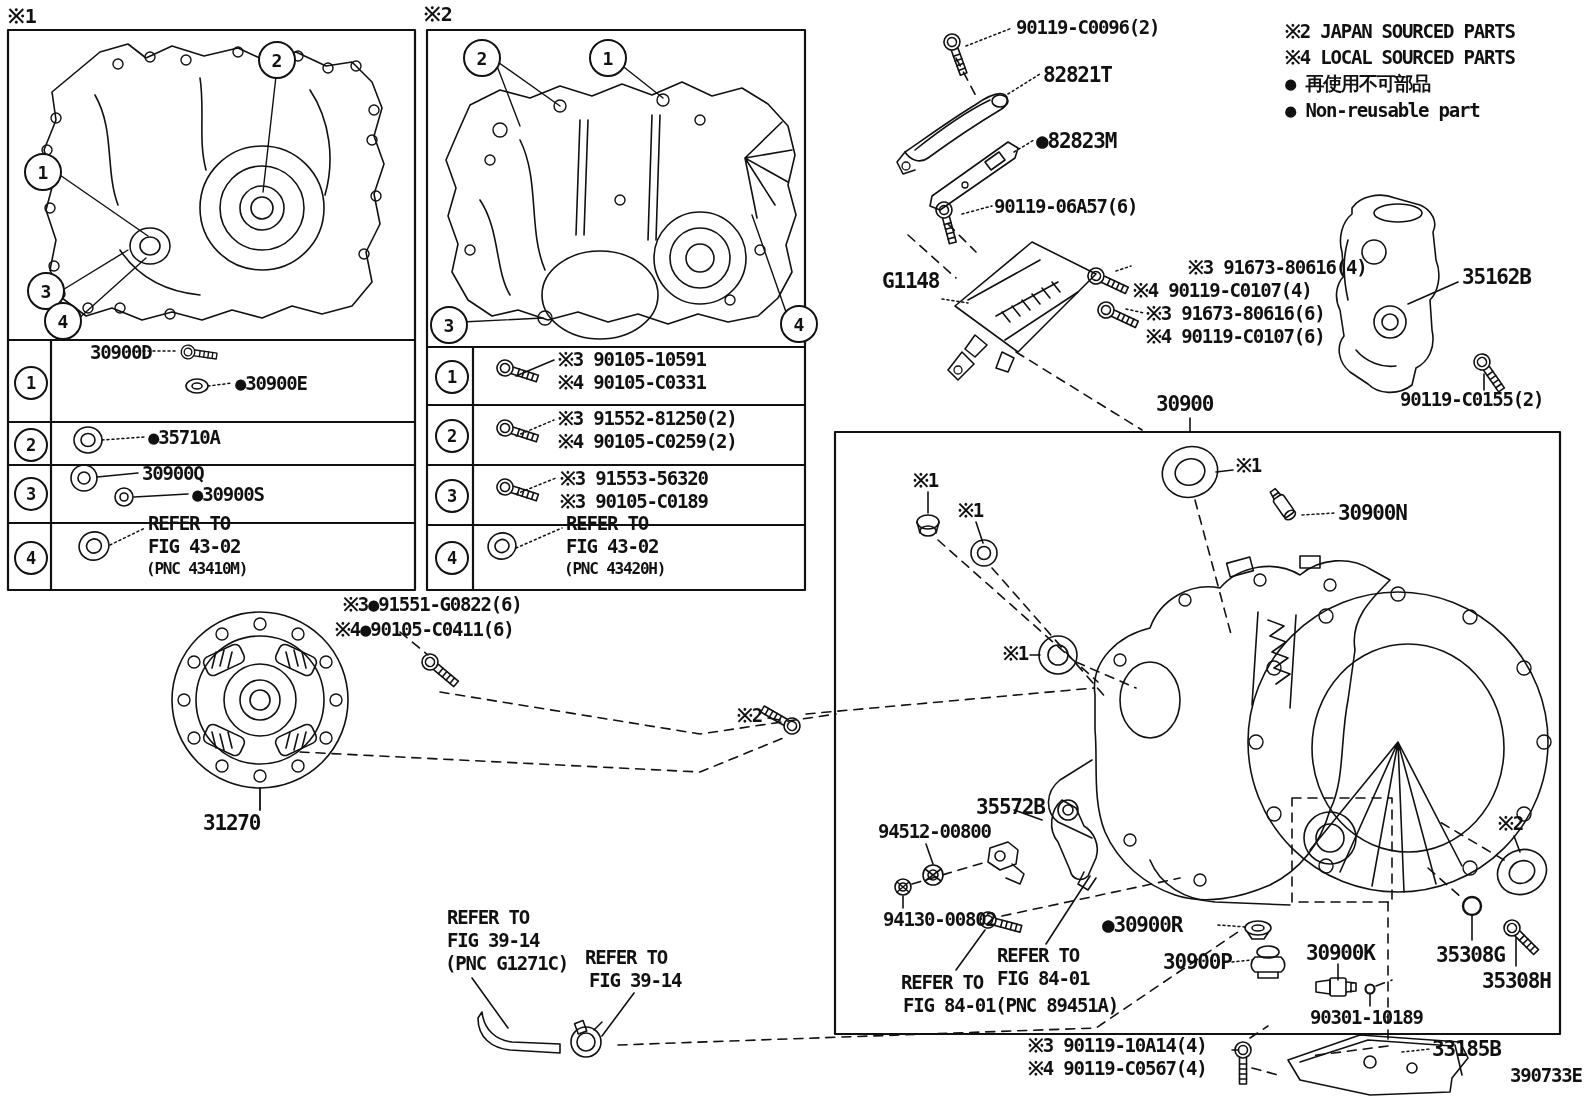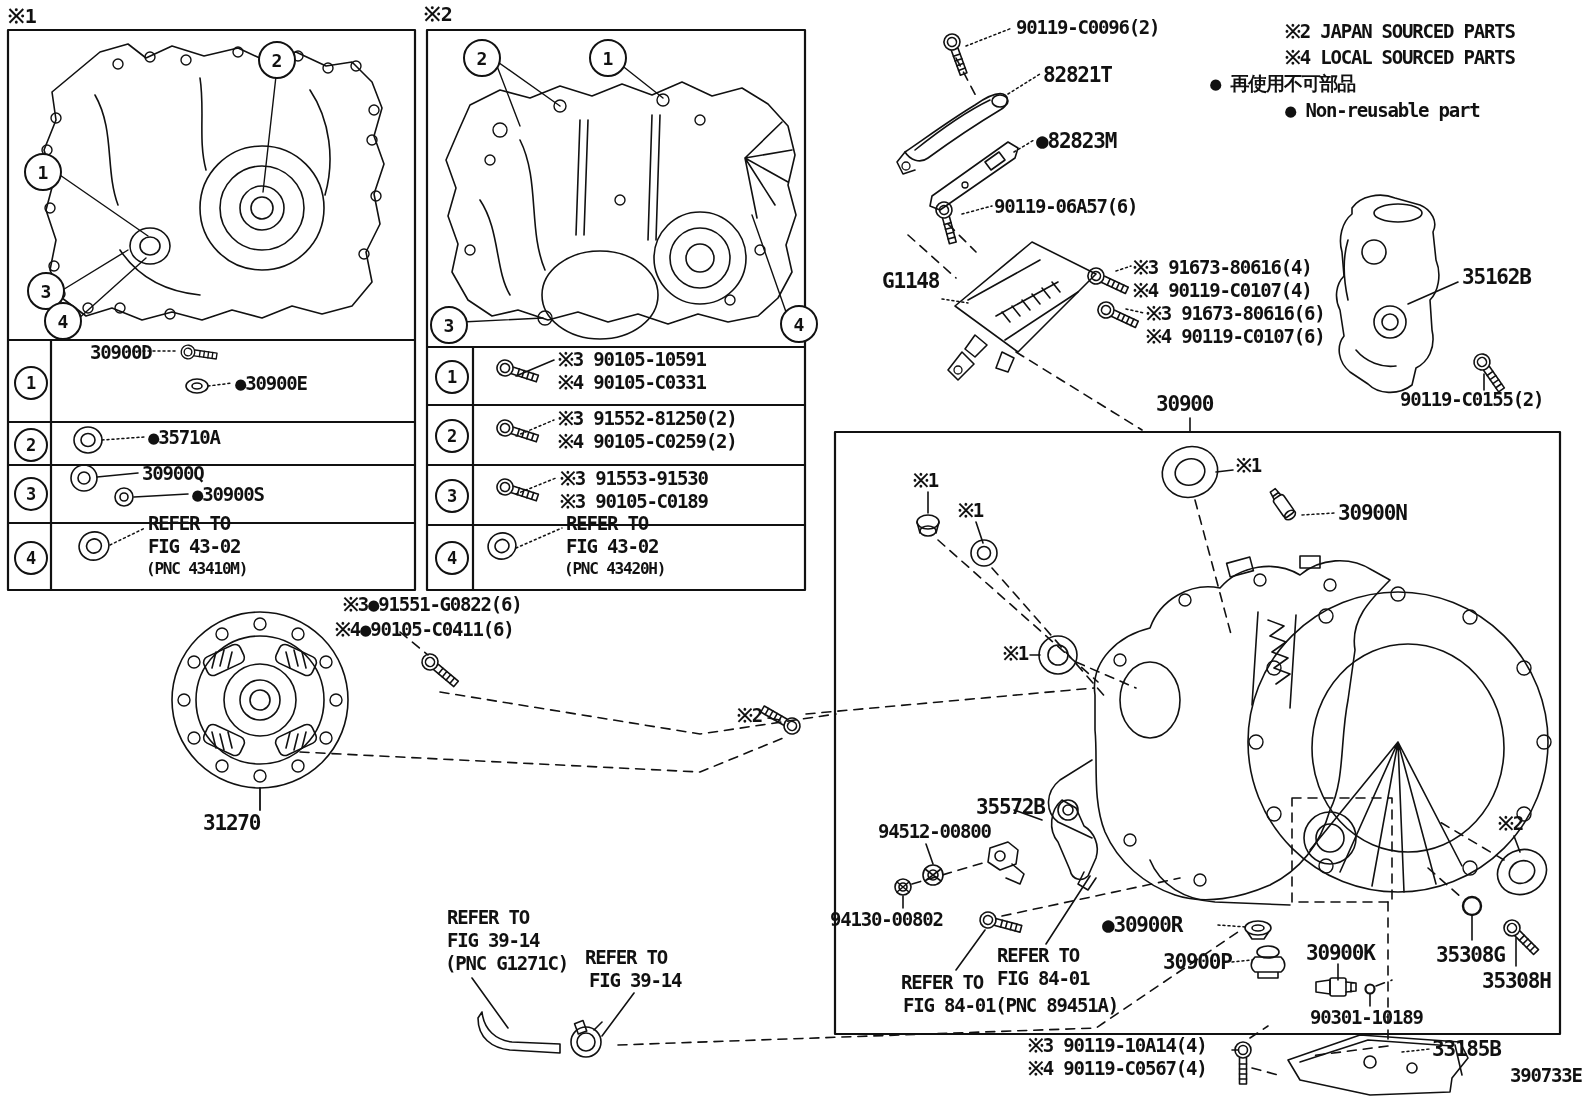--- a/index.html
+++ b/index.html
@@ -363,21 +363,21 @@
     <rect x="1292" y="798" width="100" height="104"></rect>
     <path d="M1388,902 L1388,1046 L1310,1056"></path>
     <path d="M1428,868 L1462,898"></path>
     <path d="M1250,1038 L1268,1026 M1252,1068 L1282,1076"></path>
     <path d="M1376,986 L1392,980"></path>
   </g>
 </svg>
 
 <div class="lbl" style="left:1285px;top:22px">※2 JAPAN SOURCED PARTS</div>
 <div class="lbl" style="left:1285px;top:48px">※4 LOCAL SOURCED PARTS</div>
-<div class="lbl" style="left:1210px;top:74px">● 再使用不可部品</div>
+<div class="lbl" style="left:1285px;top:74px">● 再使用不可部品</div>
 <div class="lbl" style="left:1285px;top:101px">● Non-reusable part</div>
 
 <div class="tag" style="left:8px;top:2px">※1</div>
 <div class="tag" style="left:424px;top:0px">※2</div>
 
 <div class="cnum" style="left:24px;top:153px">1</div>
 <div class="cnum" style="left:258px;top:41px">2</div>
 <div class="cnum" style="left:27px;top:272px">3</div>
 <div class="cnum" style="left:44px;top:302px">4</div>
 
@@ -400,36 +400,36 @@
 <div class="lbl sm" style="left:146px;top:561px">(PNC 43410M)</div>
 
 <div class="cnum tbl" style="left:435px;top:360px">1</div>
 <div class="cnum tbl" style="left:435px;top:419px">2</div>
 <div class="cnum tbl" style="left:435px;top:479px">3</div>
 <div class="cnum tbl" style="left:435px;top:541px">4</div>
 <div class="lbl" style="left:558px;top:350px">※3 90105-10591</div>
 <div class="lbl" style="left:558px;top:373px">※4 90105-C0331</div>
 <div class="lbl" style="left:558px;top:409px">※3 91552-81250(2)</div>
 <div class="lbl" style="left:558px;top:432px">※4 90105-C0259(2)</div>
-<div class="lbl" style="left:560px;top:469px">※3 91553-91530</div>
+<div class="lbl" style="left:560px;top:469px">※3 91553-56320</div>
 <div class="lbl" style="left:560px;top:492px">※3 90105-C0189</div>
 <div class="lbl" style="left:566px;top:514px">REFER TO</div>
 <div class="lbl" style="left:566px;top:537px">FIG 43-02</div>
 <div class="lbl sm" style="left:564px;top:561px">(PNC 43420H)</div>
 
 <div class="lbl" style="left:343px;top:595px">※3●91551-G0822(6)</div>
 <div class="lbl" style="left:335px;top:620px">※4●90105-C0411(6)</div>
 <div class="lbl lg" style="left:203px;top:812px">31270</div>
 
 <div class="lbl" style="left:1016px;top:18px">90119-C0096(2)</div>
 <div class="lbl lg" style="left:1043px;top:64px">82821T</div>
 <div class="lbl lg" style="left:1036px;top:130px">●82823M</div>
 <div class="lbl" style="left:994px;top:197px">90119-06A57(6)</div>
 <div class="lbl lg" style="left:882px;top:270px">G1148</div>
-<div class="lbl" style="left:1133px;top:258px">※3 91673-80616(4)</div>
+<div class="lbl" style="left:1188px;top:258px">※3 91673-80616(4)</div>
 <div class="lbl" style="left:1133px;top:281px">※4 90119-C0107(4)</div>
 <div class="lbl" style="left:1146px;top:304px">※3 91673-80616(6)</div>
 <div class="lbl" style="left:1146px;top:327px">※4 90119-C0107(6)</div>
 <div class="lbl lg" style="left:1462px;top:266px">35162B</div>
 <div class="lbl" style="left:1400px;top:390px">90119-C0155(2)</div>
 
 <div class="lbl lg" style="left:1156px;top:393px">30900</div>
 <div class="lbl" style="left:913px;top:471px">※1</div>
 <div class="lbl" style="left:958px;top:501px">※1</div>
 <div class="lbl" style="left:1236px;top:456px">※1</div>
@@ -439,21 +439,21 @@
 <div class="lbl lg" style="left:1338px;top:502px">30900N</div>
 <div class="lbl lg" style="left:1102px;top:914px">●30900R</div>
 <div class="lbl lg" style="left:1163px;top:951px">30900P</div>
 <div class="lbl lg" style="left:1306px;top:942px">30900K</div>
 <div class="lbl" style="left:1310px;top:1008px">90301-10189</div>
 <div class="lbl lg" style="left:1436px;top:944px">35308G</div>
 <div class="lbl lg" style="left:1482px;top:970px">35308H</div>
 <div class="lbl lg" style="left:1432px;top:1038px">33185B</div>
 <div class="lbl lg" style="left:976px;top:796px">35572B</div>
 <div class="lbl" style="left:878px;top:822px">94512-00800</div>
-<div class="lbl" style="left:830px;top:910px">94130-00802</div>
+<div class="lbl" style="left:883px;top:910px">94130-00802</div>
 <div class="lbl" style="left:997px;top:946px">REFER TO</div>
 <div class="lbl" style="left:997px;top:969px">FIG 84-01</div>
 <div class="lbl" style="left:901px;top:973px">REFER TO</div>
 <div class="lbl" style="left:903px;top:996px">FIG 84-01(PNC 89451A)</div>
 <div class="lbl" style="left:1028px;top:1036px">※3 90119-10A14(4)</div>
 <div class="lbl" style="left:1028px;top:1059px">※4 90119-C0567(4)</div>
 
 <div class="lbl" style="left:447px;top:908px">REFER TO</div>
 <div class="lbl" style="left:447px;top:931px">FIG 39-14</div>
 <div class="lbl" style="left:445px;top:954px">(PNC G1271C)</div>

